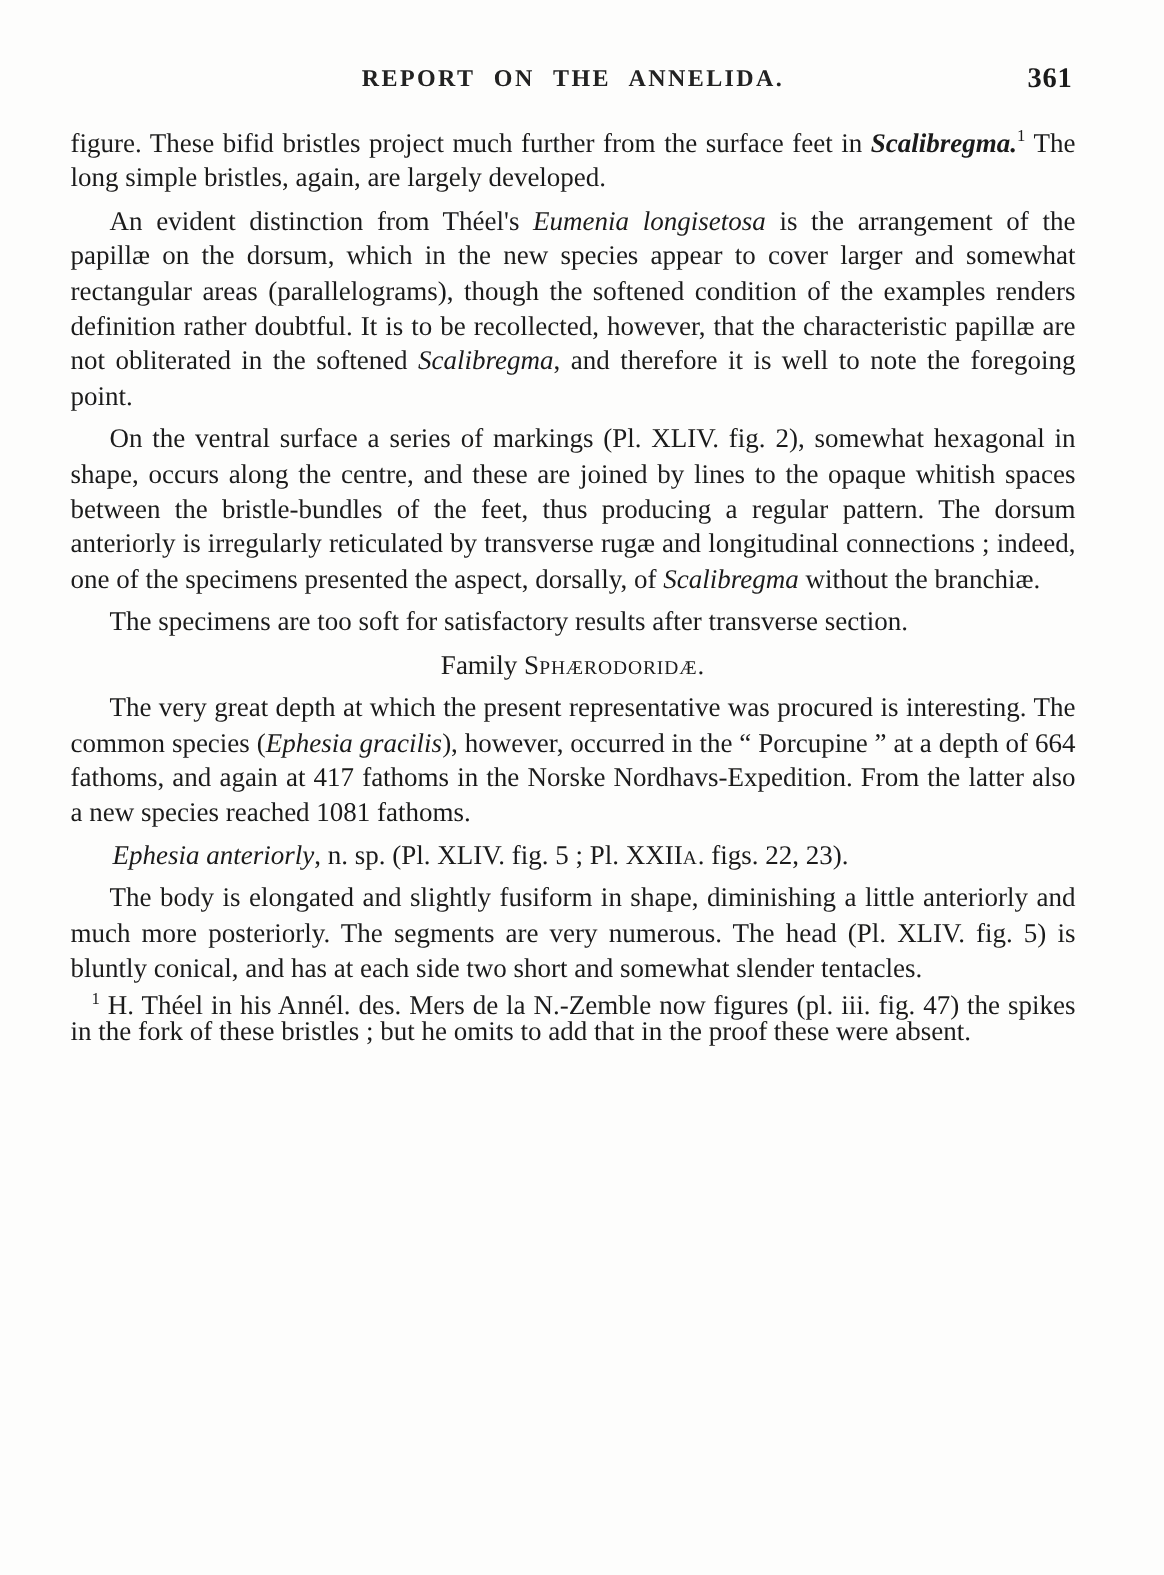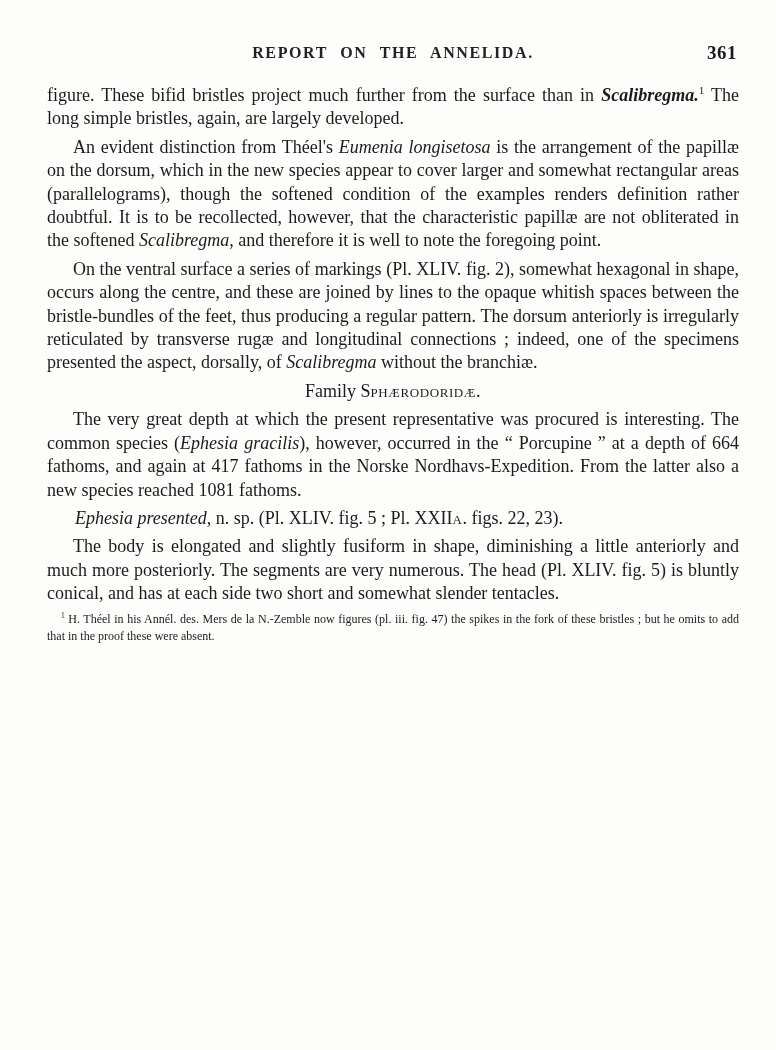--- a/index.html
+++ b/index.html
@@ -6,21 +6,21 @@
   .page {
     position: relative;
     width: 776px;
     height: 1050px;
     margin: 0 auto;
     background: #fdfdfc;
     color: #1b1b1b;
     font-family: "Liberation Serif", "DejaVu Serif", serif;
     overflow: hidden;
     box-sizing: border-box;
-    padding: 44px 37px 0 47px;
+    padding: 44px 59px 0 47px;
   }
   .running-header {
     position: relative;
     height: 24px;
     margin-bottom: 16px;
   }
   .running-title {
     position: absolute;
     left: 0; right: 0;
     text-align: center;
@@ -46,41 +46,42 @@
   }
   p.blk { margin: 0 0 5px 0; }
   .opening        { text-indent: 0; }
   .para           { text-indent: 26px; }
   .family-heading { text-align: center; text-indent: 0; margin: 32px 0 20px 0; }
   .genus-heading  { text-align: center; text-indent: 0; margin: 26px 0 16px 0; }
   .species-line   { text-indent: 28px; margin: 0 0 15px 0; }
   .habitat        { text-indent: 26px; margin: 0 0 13px 0; }
   .measure-para   { text-indent: 26px; padding-top: 3px; }
   .footnote {
-    font-size: 12px;
+    font-size: 18px;
     line-height: 17px;
     text-indent: 14px;
     margin-top: 7px;
     text-align: justify;
   }
   .sc { font-variant: small-caps; letter-spacing: 0.6px; }
   sup { font-size: 0.62em; line-height: 0; }
 </style>
 </head>
 <body>
 
 <div class="page">
   <div class="running-header">
     <div class="running-title">REPORT ON THE ANNELIDA.</div>
     <div class="page-number">361</div>
   </div>
 
   <div class="doc-body">
-      <p class="blk opening"><span>figure.  These bifid bristles project much further from the surface than in </span><span style="font-style: italic; font-weight: bold;">Scalibregma.</span><sup>1</sup><span> The long simple bristles, again, are largely developed.</span></p>
+      <p class="blk opening"><span>figure.  These bifid bristles project much further from the surface feet in </span><span style="font-style: italic; font-weight: bold;">Scalibregma.</span><sup>1</sup><span> The long simple bristles, again, are largely developed.</span></p>
       <p class="blk para"><span>An evident distinction from Théel's </span><span style="font-style: italic;">Eumenia longisetosa</span><span> is the arrangement of the papillæ on the dorsum, which in the new species appear to cover larger and somewhat rectangular areas (parallelograms), though the softened condition of the examples renders definition rather doubtful.  It is to be recollected, however, that the characteristic papillæ are not obliterated in the softened </span><span style="font-style: italic;">Scalibregma</span><span>, and therefore it is well to note the foregoing point.</span></p>
       <p class="blk para"><span>On the ventral surface a series of markings (Pl. XLIV. fig. 2), somewhat hexagonal in shape, occurs along the centre, and these are joined by lines to the opaque whitish spaces between the bristle-bundles of the feet, thus producing a regular pattern.  The dorsum anteriorly is irregularly reticulated by transverse rugæ and longitudinal connections ; indeed, one of the specimens presented the aspect, dorsally, of </span><span style="font-style: italic;">Scalibregma</span><span> without the branchiæ.</span></p>
+      <p class="blk para"><span>The specimens are too soft for satisfactory results after transverse section.</span></p>
       <p class="blk family-heading"><span>Family S</span><span class="sc">phærodoridæ.</span></p>
       <p class="blk para"><span>The very great depth at which the present representative was procured is interesting. The common species (</span><span style="font-style: italic;">Ephesia gracilis</span><span>), however, occurred in the “ Porcupine ” at a depth of 664 fathoms, and again at 417 fathoms in the Norske Nordhavs-Expedition.  From the latter also a new species reached 1081 fathoms.</span></p>
-      <p class="blk species-line"><span style="font-style: italic;">Ephesia presented</span><span>, n. sp. (Pl. XLIV. fig. 5 ;  Pl. XXII</span><span class="sc">a</span><span>. figs. 22, 23).</span></p>
+      <p class="blk species-line"><span style="font-style: italic;">Ephesia anteriorly</span><span>, n. sp. (Pl. XLIV. fig. 5 ;  Pl. XXII</span><span class="sc">a</span><span>. figs. 22, 23).</span></p>
       <p class="blk para"><span>The body is elongated and slightly fusiform in shape, diminishing a little anteriorly and much more posteriorly.  The segments are very numerous.  The head (Pl. XLIV. fig. 5) is bluntly conical, and has at each side two short and somewhat slender tentacles.</span></p>
       <p class="blk footnote"><sup>1</sup><span> H. Théel in his Annél. des. Mers de la N.-Zemble now figures (pl. iii. fig. 47) the spikes in the fork of these bristles ; but he omits to add that in the proof these were absent.</span></p>
     </div>
 </div>
 
 </body></html>

